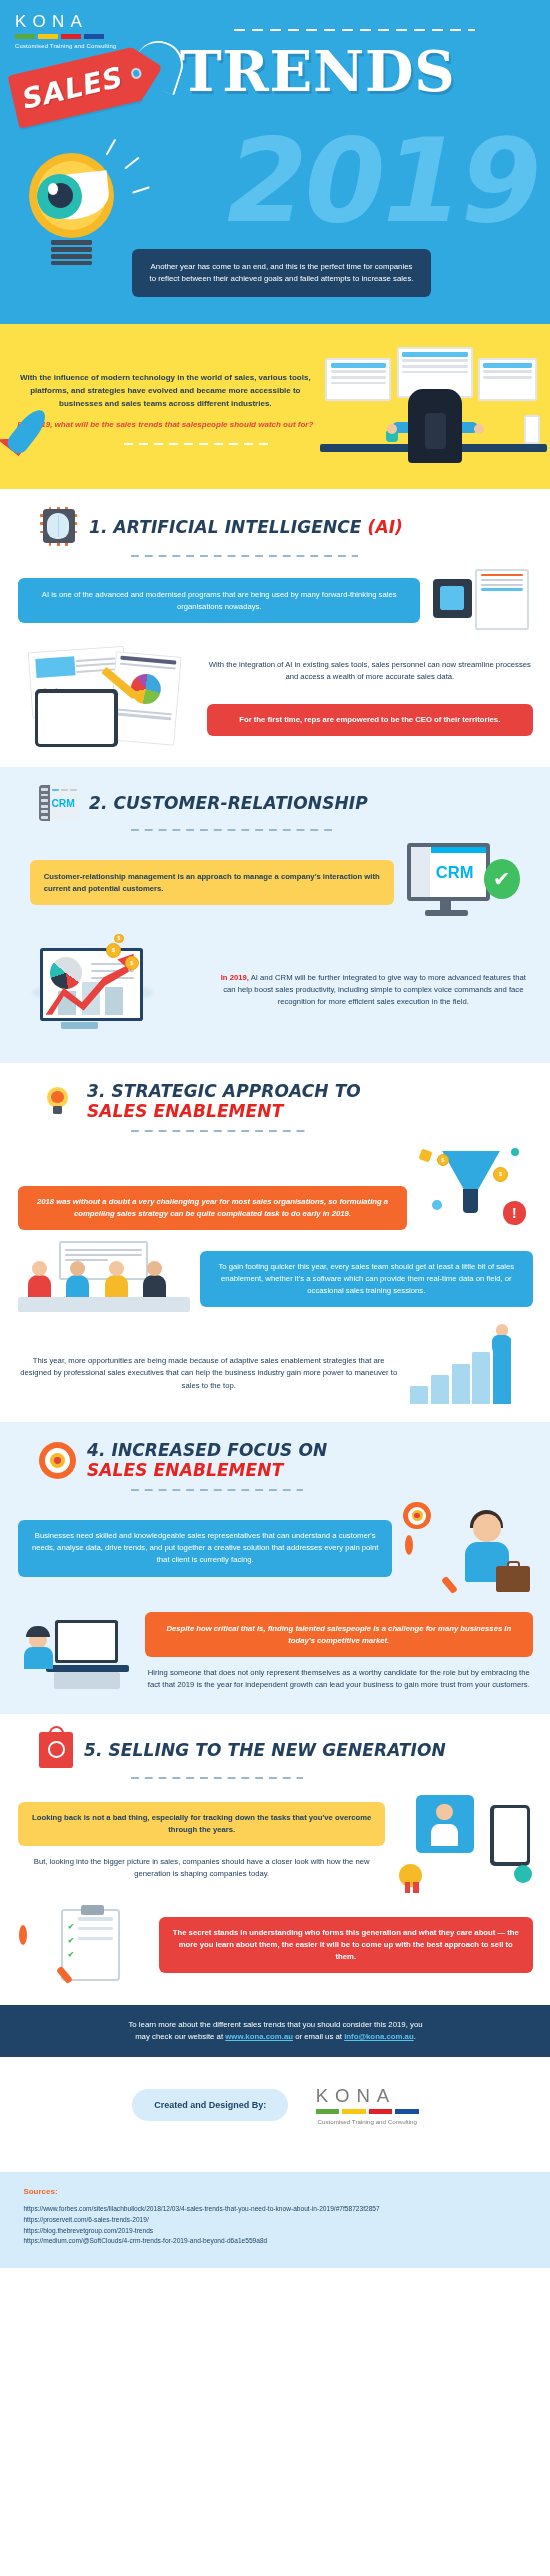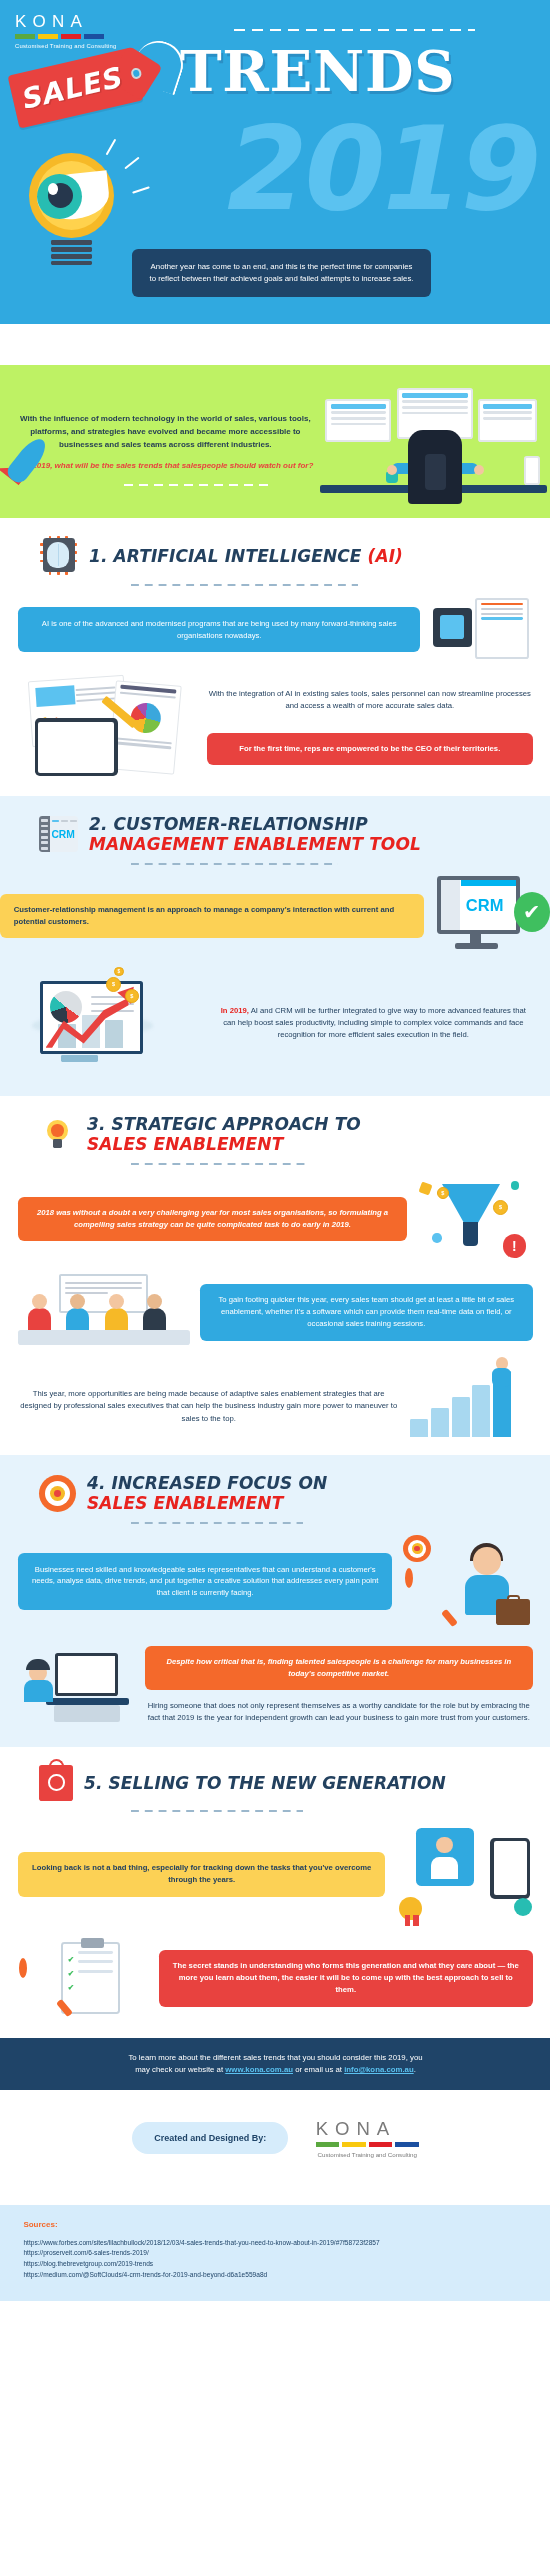--- a/index.html
+++ b/index.html
@@ -13,21 +13,21 @@
 
   
   .hero {
     position: relative;
     background: #30A9E0;
     height: 324px;
     overflow: hidden;
   }
   .hero .year {
     position: absolute;
-    right: 12.4px; top: 120px;
+    right: 12.4px; top: 132px;
     font-size: 116px;
     font-weight: bold;
     font-style: italic;
     letter-spacing: -2.8px;
     color: #5BC2F0;
     line-height: 0.85;
     font-family: "DejaVu Sans", sans-serif;
   }
   .logo-block { position: absolute; left: 15px; top: 12.4px; }
   .logo-word {
@@ -126,21 +126,21 @@
 
   .intro-card {
     position: absolute; left: 132px; top: 249px; width: 299px;
     background: #1F4468; border-radius: 6.2px;
     padding: 11.7px 15px; z-index: 5;
     color: #fff; font-size: 7.8px; line-height: 1.55; text-align: center;
   }
 
   
   .yellow {
-    background: #bef264; position: relative; padding: 33px 0 32px; overflow: hidden; margin-top: 41px;
+    background: #fde047; position: relative; padding: 33px 0 44px; overflow: hidden;
   }
   .yellow .txt {
     width: 303px; margin: 15px 0 0 13.8px;
     text-align: center; font-size: 8px; line-height: 1.62;
     font-weight: bold; color: #263F55;
   }
   .yellow .txt .em {
     display: block; margin-top: 8.3px; color: #E8423F;
     font-style: italic; font-weight: bold;
   }
@@ -514,26 +514,25 @@
         <div class="tabs">
             <b></b>
             <b style="background:#C6CED6"></b>
             <b style="background:#C6CED6"></b>
           </div>
         <div class="label">CRM</div>
       </div>
       <div class="sec-title">
         <span>2.</span>
         <span>CUSTOMER-RELATIONSHIP</span>
-        <span class="red-line">MANAGEMENT ENABLEMENT TOOL</span>
       </div>
     </div>
     <div class="sec-dash" style="width:207px"></div>
 
-    <div style="padding:0 0;margin-top:9.6px;display:flex;gap:9.6px;align-items:center">
+    <div style="padding:0 30px;margin-top:9.6px;display:flex;gap:9.6px;align-items:center">
       <div class="card yellowc" style="flex:1;text-align:left">Customer-relationship management is an approach to manage a company's interaction with current and potential customers.</div>
       <div class="art" style="width:117px;height:83px;position:relative">
         <div style="position:absolute;left:2.8px;top:1.4px;width:83px;height:58px;background:#fff;border:4.1px solid #5A6675;border-radius:3.4px">
           <div style="height:6.2px;background:#00B4F0;margin:0 0 2.8px 20.7px"></div>
           <div style="position:absolute;left:0;top:0;width:19px;height:100%;background:#E3EAF1"></div>
           <div style="position:absolute;left:25px;top:16.5px;color:#00B4F0;font-size:16.5px;font-weight:bold">CRM</div>
         </div>
         <div style="position:absolute;left:36px;top:59px;width:11px;height:11px;background:#5A6675"></div>
         <div style="position:absolute;left:20.7px;top:69px;width:43px;height:6.2px;background:#5A6675;border-radius:2.1px"></div>
         <div class="check-badge" style="position:absolute;right:1.4px;top:18px">✔</div>
@@ -573,21 +572,21 @@
         <span class="b"></span>
       </div>
       <div class="sec-title">
         <span>3.</span>
         <span>STRATEGIC APPROACH TO</span>
         <span class="red-line">SALES ENABLEMENT</span>
       </div>
     </div>
     <div class="sec-dash" style="width:179px"></div>
 
-    <div style="padding:0 18px;margin-top:9.6px;display:flex;gap:2px;align-items:center">
+    <div style="padding:0 18px;margin-top:9.6px;display:flex;gap:2px;align-items:flex-end">
       <div class="card orange" style="flex:1">2018 was without a doubt a very challenging year for most sales organisations, so formulating a compelling sales strategy can be quite complicated task to do early in 2019.</div>
       <div class="art" style="width:124px;height:89px;position:relative">
         <div style="position:absolute;left:33px;top:9.6px;width:58px;height:39px;background:#30A9E0;clip-path:polygon(0 0,100% 0,62% 100%,38% 100%)"></div>
         <div style="position:absolute;left:54px;top:48px;width:15px;height:23.4px;background:#1F4468;border-radius:0 0 4.1px 4.1px"></div>
         <span class="coin" style="position:absolute;left:84px;top:26px;width:15px;height:15px;line-height:13.8px">$</span>
         <span class="coin" style="position:absolute;left:27.5px;top:12.4px;width:12.4px;height:12.4px;line-height:11px;font-size:5.5px">$</span>
         <span style="position:absolute;left:11px;top:8.3px;width:11px;height:11px;background:#F6B927;border-radius:2.1px;transform:rotate(20deg)"></span>
         <span style="position:absolute;left:102px;top:6.9px;width:8.3px;height:8.3px;background:#27BDB2;border-radius:50%"></span>
         <span style="position:absolute;left:23.4px;top:59px;width:9.6px;height:9.6px;background:#5BC2F0;border-radius:50%"></span>
         <div class="excl" style="position:absolute;right:6.9px;bottom:5.5px">!</div>
@@ -693,20 +692,21 @@
       <div class="sec-title">
         <span>5.</span>
         <span>SELLING TO THE NEW GENERATION</span>
       </div>
     </div>
     <div class="sec-dash" style="width:172px"></div>
 
     <div class="row">
       <div class="col-txt">
         <div class="card yellowc">Looking back is not a bad thing, especially for tracking down the tasks that you've overcome through the years.</div>
+        <div class="plain" style="margin-top:9.6px">But, looking into the bigger picture in sales, companies should have a closer look with how the new generation is shaping companies today.</div>
       </div>
       <div class="art" style="width:138px;height:103px;position:relative">
         <div style="position:absolute;left:20.7px;top:5.5px;width:58px;height:58px;background:#30A9E0;border-radius:5.5px">
           <span style="position:absolute;left:20.7px;top:8.3px;width:16.5px;height:16.5px;border-radius:50%;background:#F3C6A0"></span>
           <span style="position:absolute;left:15px;top:29px;width:27.5px;height:22px;border-radius:8.3px 8.3px 0 0;background:#fff"></span>
         </div>
         <div class="tabletdev" style="position:absolute;right:2.8px;top:15px;width:40px;height:61px">
           <div class="scr"></div>
         </div>
         <span style="position:absolute;left:4.1px;bottom:5.5px;width:23.4px;height:23.4px;border-radius:50%;background:#F6B927"></span>

